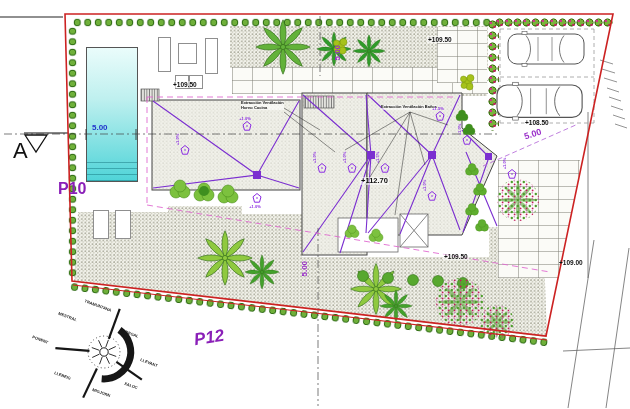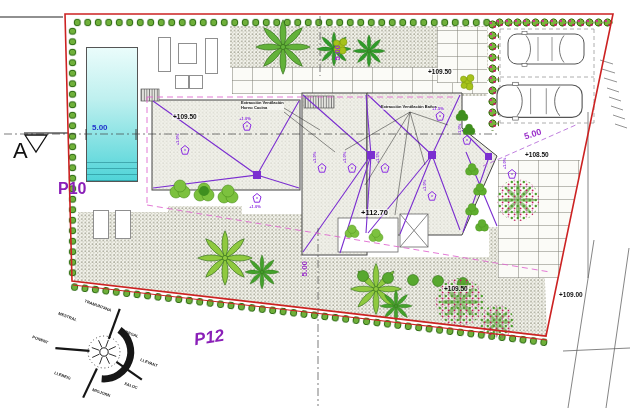--- a/index.html
+++ b/index.html
@@ -16,21 +16,21 @@
   .stip{background-image:
       radial-gradient(circle at 1px 1px, #aeae9f 0 .6px, transparent 1px),
       radial-gradient(circle at 2.5px 2.6px, #c6c6b6 0 .5px, transparent .9px);
       background-size:3.6px 3.6px;background-color:#f2f2eb;}
   .grid{background:
       repeating-linear-gradient(90deg, rgba(125,125,115,.5) 0 1px, transparent 1px 20px),
       repeating-linear-gradient(0deg, rgba(125,125,115,.5) 0 1px, transparent 1px 13px),
       #fbfbf7;}
   .furn{border:1px solid #8f8f8f;background:#fff;}
   .lbl{position:absolute;color:#111;font-weight:700;font-size:6.5px;white-space:nowrap;
-       background:rgba(255,255,255,.55);line-height:1.1;padding:0 1px;margin-top:32px;}
+       background:rgba(255,255,255,.55);line-height:1.1;padding:0 1px;}
   .dim{position:absolute;color:#9a30c9;font-weight:700;font-size:8px;white-space:nowrap;}
   .slope{position:absolute;color:#8a2be2;font-weight:700;font-size:4px;white-space:nowrap;width:18px;text-align:center;}
   .vent{position:absolute;color:#111;font-size:4px;font-weight:700;line-height:1.15;
         background:rgba(255,255,255,.6);white-space:nowrap;}
   .cmp{position:absolute;color:#1a1a1a;font-size:4px;font-weight:700;white-space:nowrap;transform:rotate(20deg);}
   .pool{background:linear-gradient(180deg,#eafcfb 0%,#bff0ef 38%,#4fd4d8 100%);border:1px solid #555;}
   .pool-steps{position:absolute;left:0;right:0;bottom:0;height:24px;
         background:repeating-linear-gradient(0deg, rgba(15,110,120,.45) 0 1px, transparent 1px 6px);}
   .stone{background:repeating-linear-gradient(90deg,#cfcfc5 0 1.5px,#f0f0ea 1.5px 13px);border:1px solid #9a9a92;}
 </style>

